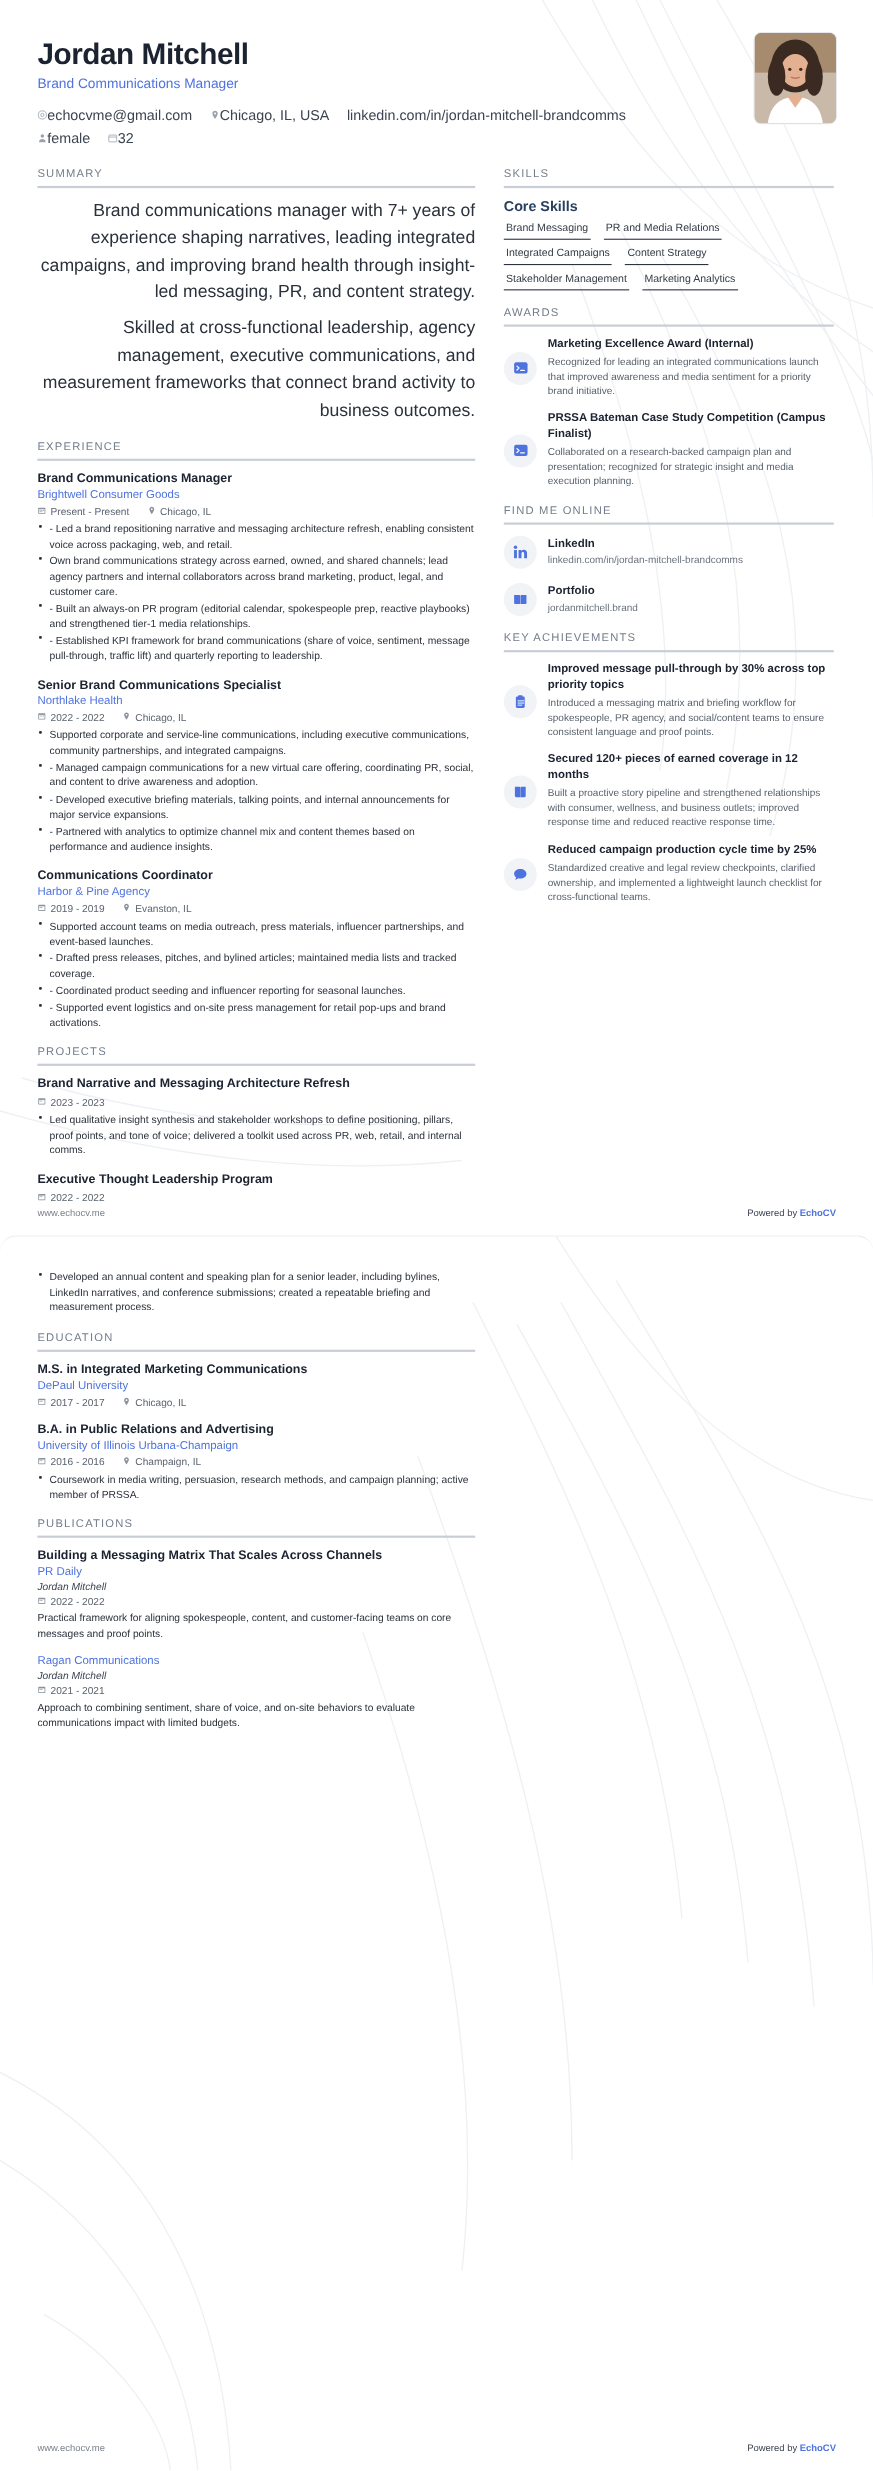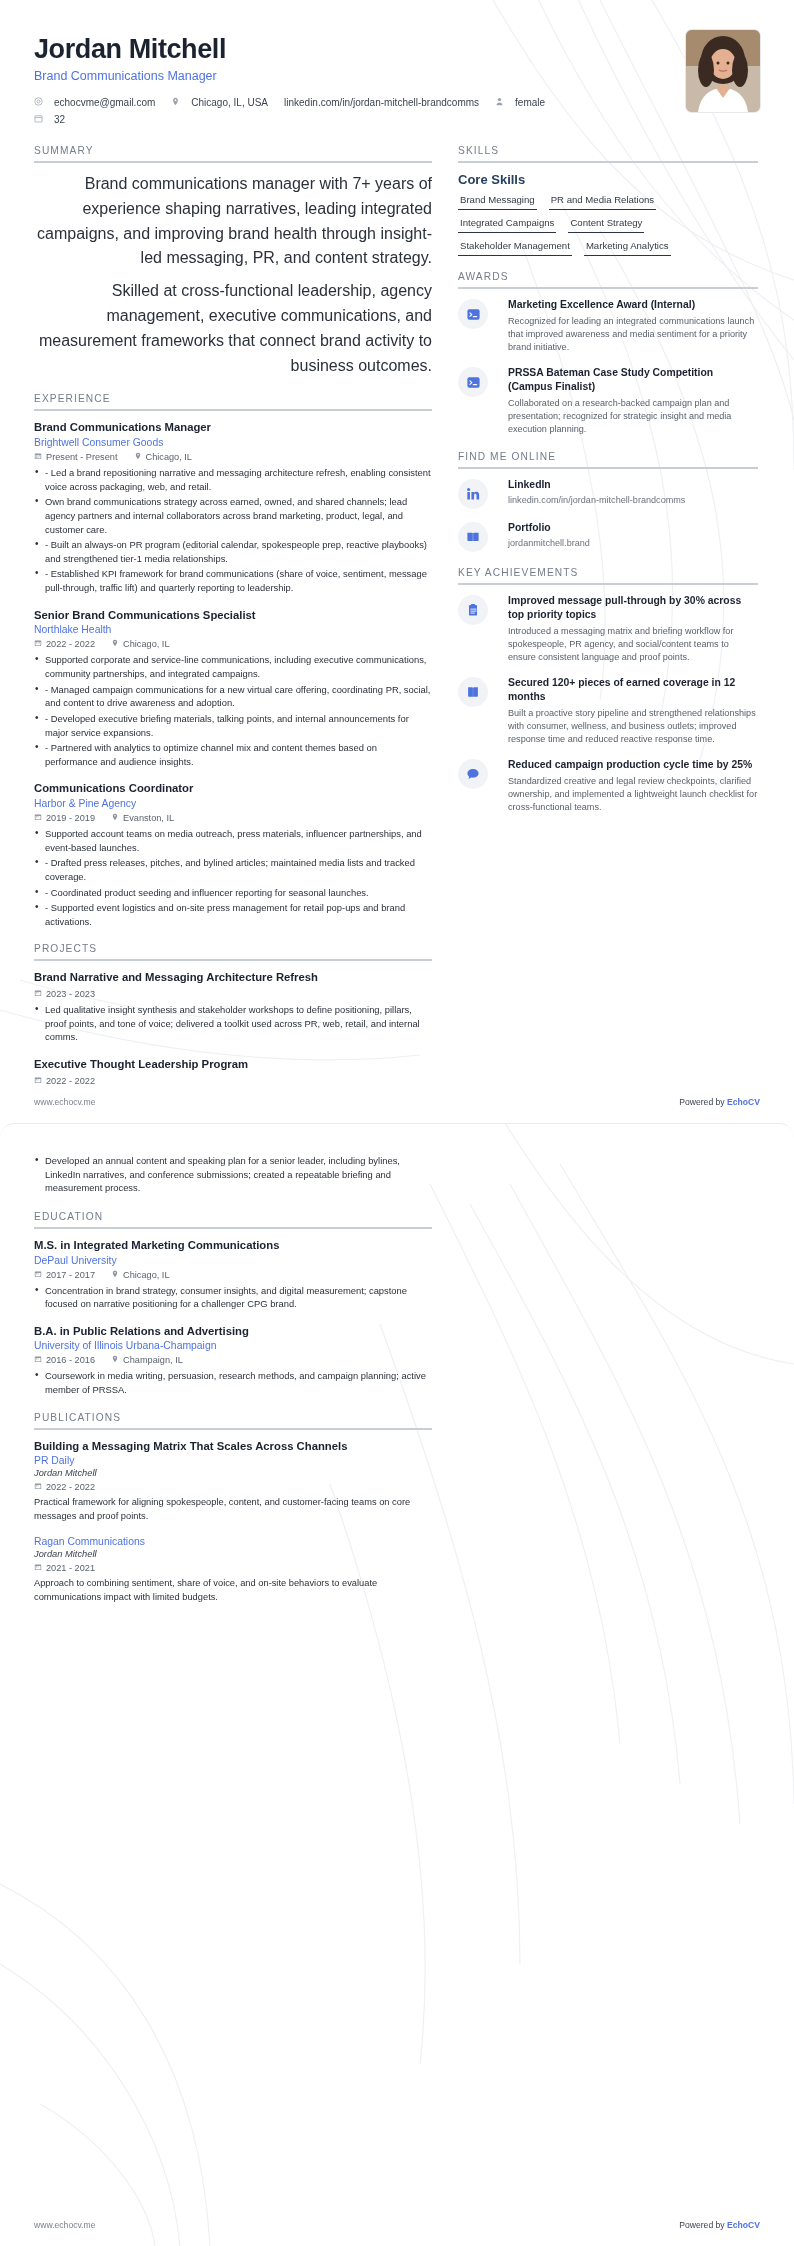--- a/index.html
+++ b/index.html
@@ -46,22 +46,23 @@
   }
   .contacts {
     margin-top: 14px;
     display: flex;
     flex-wrap: wrap;
     gap: 6px 16px;
     max-width: 540px;
   }
   .contact {
     display: inline-flex;
-    gap: 11px;
-    font-size: 10px;
+    align-items: center;
+    gap: 0;
+    font-size: 13px;
     color: #3c4451;
     white-space: nowrap;
   }
   .contact .ci { color: #9aa2ad; display: inline-flex; }
   .photo {
     width: 74px; height: 82px;
     border-radius: 6px;
     overflow: hidden;
     flex: 0 0 auto;
     margin-top: 2px;
@@ -121,21 +122,21 @@
   .skill-tags { display: flex; flex-wrap: wrap; gap: 7px 12px; }
   .skill-tag {
     font-size: 9.6px;
     color: #333b46;
     padding: 0 2px 4px 2px;
     border-bottom: 1.6px solid #2c3442;
     white-space: nowrap;
   }
 
   
-  .icard { display: flex; gap: 20px; margin-bottom: 12px; align-items: flex-start; }
+  .icard { display: flex; gap: 10px; margin-bottom: 12px; align-items: center; }
   .icard-badge {
     flex: 0 0 auto;
     width: 30px; height: 30px;
     border-radius: 50%;
     background: #f1f3f6;
     display: flex; align-items: center; justify-content: center;
     margin-top: 1px;
   }
   .icard-badge svg { display: block; }
   .icard-body { flex: 1; min-width: 0; }
@@ -596,23 +597,20 @@
               <span class="meta-item">
                 <span class="ci">
                   <svg width="8" height="8" viewBox="0 0 16 16">
                       <path d="M8 1.4c-2.4 0-4.3 1.9-4.3 4.3C3.7 9 8 14.6 8 14.6s4.3-5.6 4.3-8.9c0-2.4-1.9-4.3-4.3-4.3z" fill="#8a929d"></path>
                       <circle cx="8" cy="5.7" r="1.6" fill="#fff"></circle>
                     </svg>
                 </span>
                 <span>Chicago, IL</span>
               </span>
             </div>
-            <ul class="bullets">
-              <li>Concentration in brand strategy, consumer insights, and digital measurement; capstone focused on narrative positioning for a challenger CPG brand.</li>
-            </ul>
           </div>
 
           <div class="entry">
             <div class="entry-title">B.A. in Public Relations and Advertising</div>
             <div class="entry-org">University of Illinois Urbana-Champaign</div>
             <div class="entry-meta">
               <span class="meta-item">
                 <span class="ci">
                   <svg width="8" height="8" viewBox="0 0 16 16">
                       <rect x="1.6" y="3" width="12.8" height="11.2" rx="1.2" fill="#8a929d"></rect>

